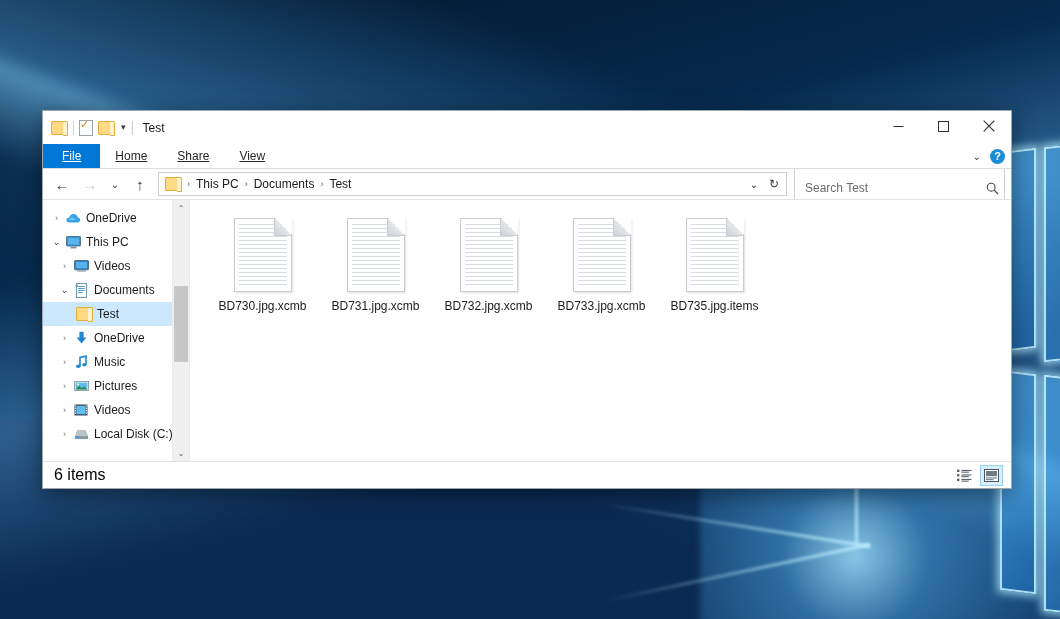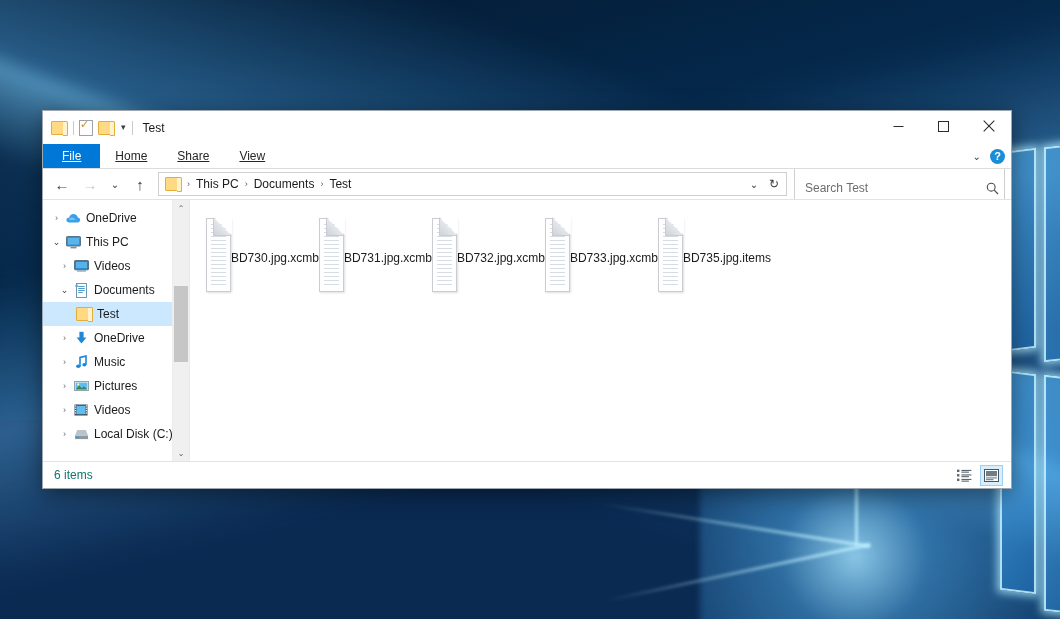--- a/index.html
+++ b/index.html
@@ -290,21 +290,21 @@
     background: #ffffff;
     padding: 14px 0 0 16px;
     display: flex;
     flex-wrap: wrap;
     align-content: flex-start;
     min-width: 0;
   }
   .file-item {
     width: 113px;
     display: flex;
-    flex-direction: row;
+    flex-direction: column;
     align-items: center;
     padding-top: 4px;
   }
   .doc-icon {
     width: 58px; height: 74px;
     position: relative;
     margin-bottom: 7px;
   }
   .doc-page {
     position: absolute; inset: 0;
@@ -345,21 +345,21 @@
   
   #statusbar {
     height: 26px;
     flex: none;
     border-top: 1px solid #e3e3e3;
     background: #ffffff;
     display: flex;
     align-items: center;
     padding: 0 8px 0 11px;
   }
-  #status-text { font-size: 12px; color: #0f766e; flex: 1; }
+  #status-text { font-size: 16px; color: #000000; flex: 1; }
   .view-btns { display: flex; align-items: center; gap: 4px; }
   .view-btn {
     width: 21px; height: 19px;
     display: flex; align-items: center; justify-content: center;
     border: 1px solid transparent;
   }
   .view-btn.active {
     border: 1px solid #9bd0f0;
     background: #d8eefb;
   }

